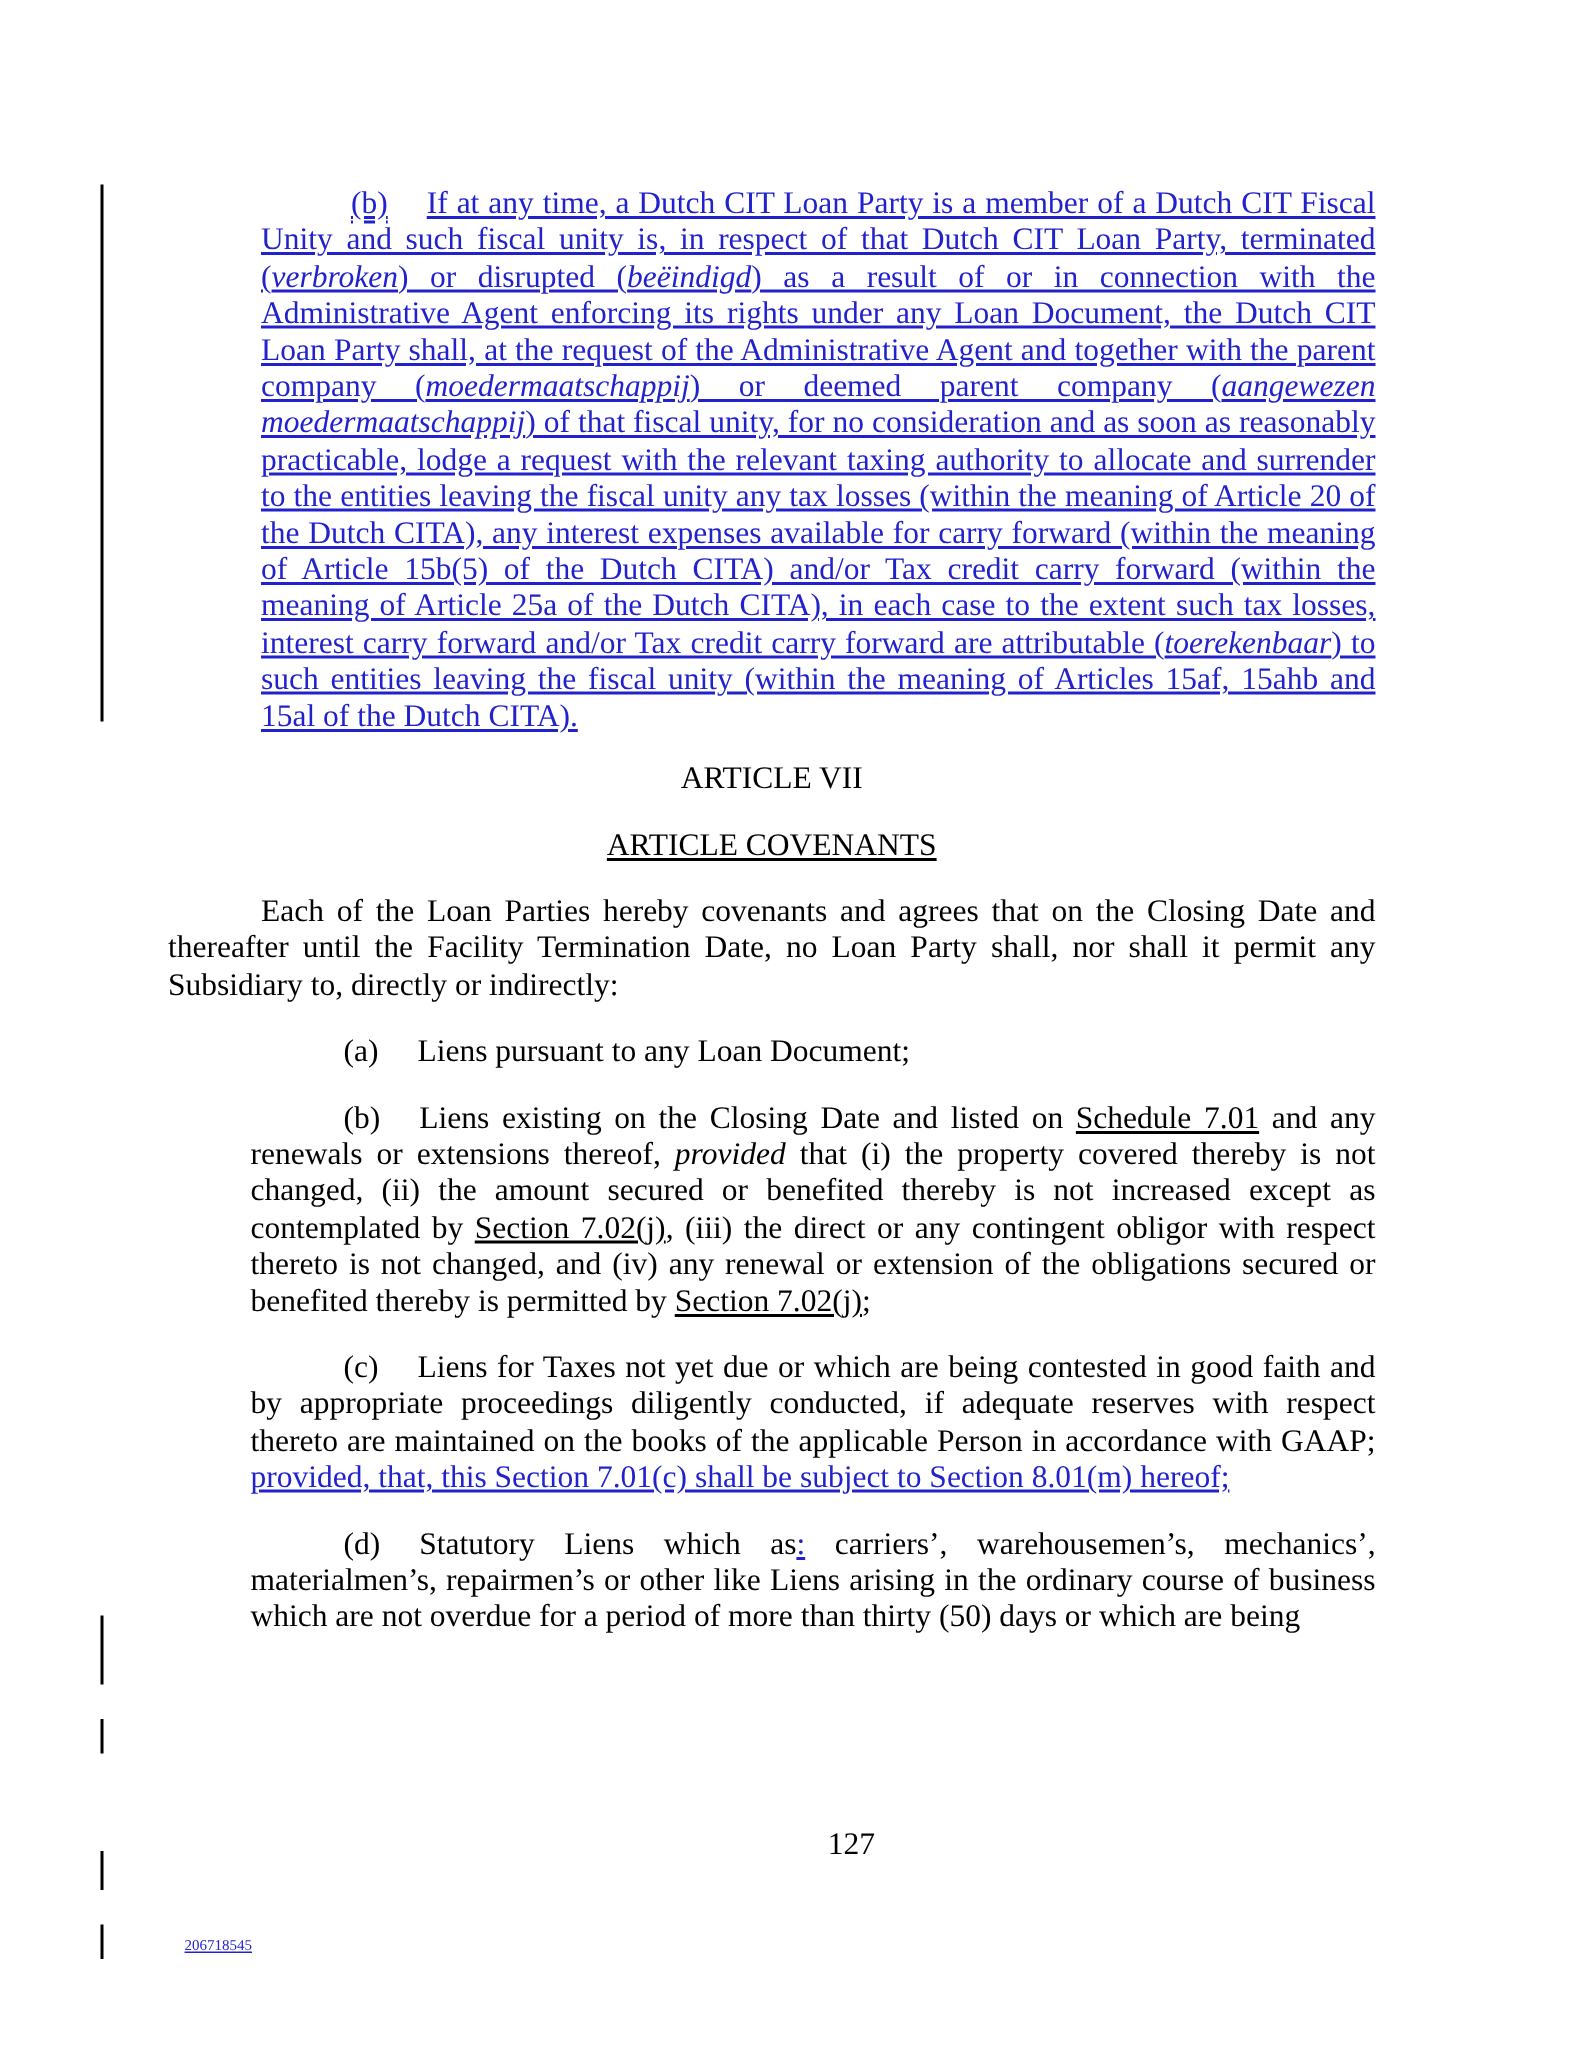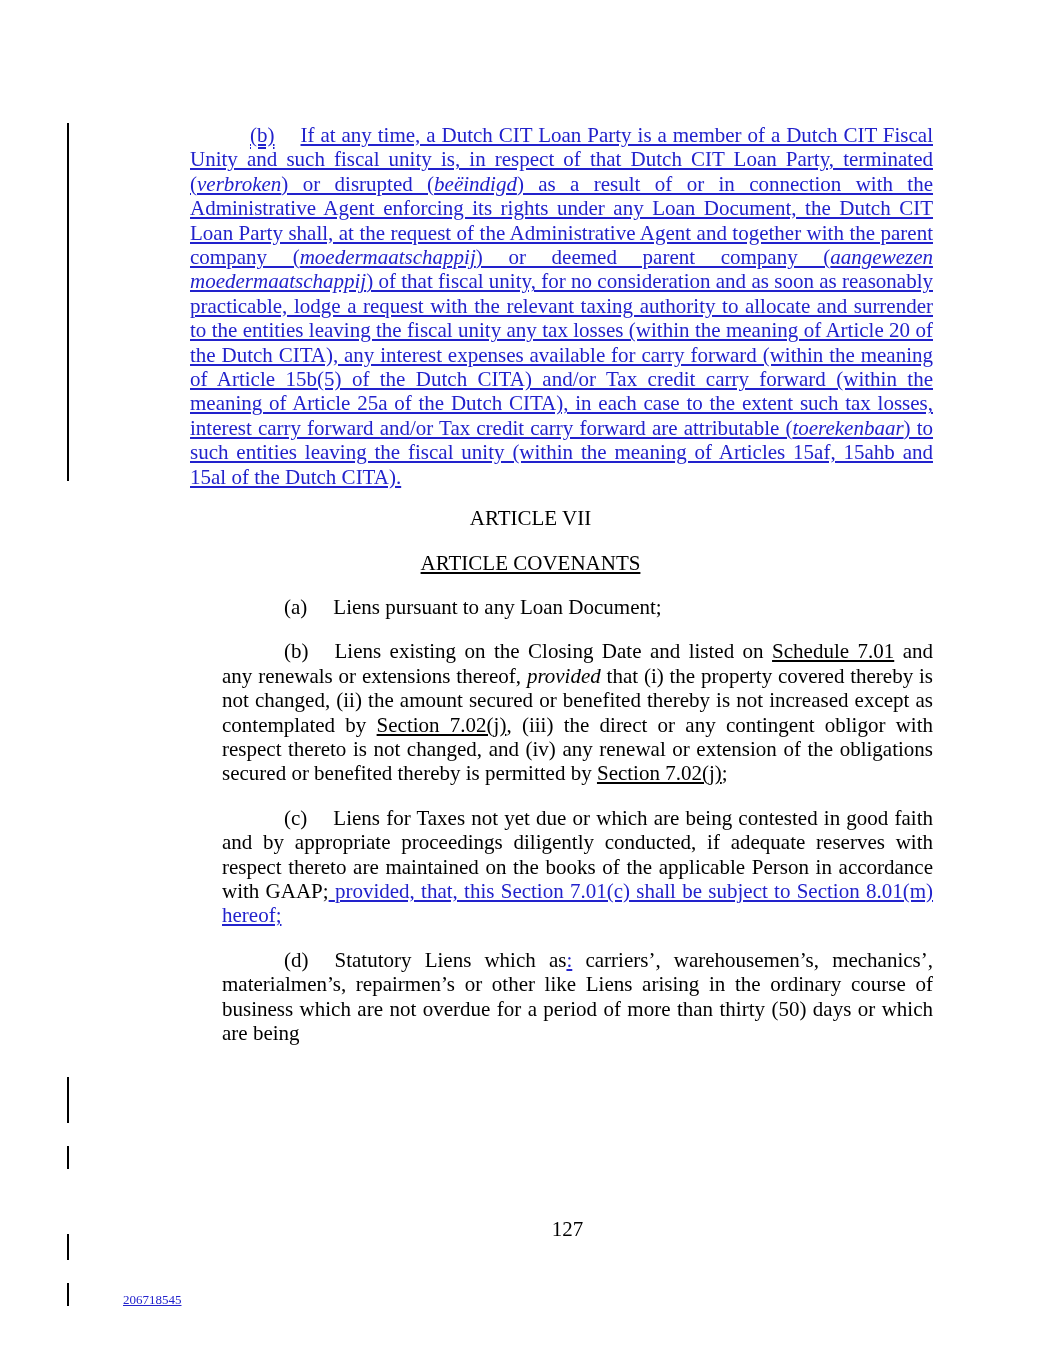--- a/index.html
+++ b/index.html
@@ -8,29 +8,29 @@
     width:1055px; height:1365px;
     margin:0 auto;
     background:#ffffff;
     font-family:"Liberation Serif","DejaVu Serif",serif;
     font-size:21px;
     color:#000000;
     overflow:hidden;
   }
   .content {
     position:absolute;
-    left:128px; top:123px;
+    left:112px; top:123px;
     width:805px;
   }
   .para {
     text-align:justify;
     line-height:24.4px;
     margin:0 0 20px 0;
   }
-  .sub { margin-left:94px; text-indent:62px; }
+  .sub { margin-left:55px; text-indent:62px; }
   .indent { text-indent:62px; }
   .hang-blue { margin-left:62px; text-indent:60px; margin-bottom:17px; }
   .center { text-align:center; text-indent:0; margin-left:0; }
   .b { font-weight:normal; }
   .i { font-style:italic; }
   .u { text-decoration:underline; }
   .u2 { text-decoration:underline double; }
   .blue, .ins { color:#2222CC; }
   .tab { display:inline-block; width:26px; text-decoration:none; }
   .tab-s { width:16px; }
@@ -42,21 +42,21 @@
   .page-number {
     position:absolute;
     top:1217px; left:0; width:100%;
     text-align:center;
     line-height:24.4px;
     padding-left:40px;
   }
   .doc-number {
     position:absolute;
     top:1292px; left:123px;
-    font-size:13px;
+    font-size:10px;
     color:#2222CC;
     text-decoration:underline;
     cursor:pointer;
   }
 </style>
 </head>
 <body>
 
 <div class="page">
 
@@ -67,20 +67,21 @@
   <div class="change-bar" style="top:1283px; height:23px;"></div>
 
   <div class="content">
 
     <p class="para hang-blue blue"><span class="u2">(b)</span><span class="tab"></span><span class="u">If at any time, a Dutch CIT Loan Party is a member of a Dutch CIT Fiscal Unity and such fiscal unity is, in respect of that Dutch CIT Loan Party, terminated (</span><span class="i u">verbroken</span><span class="u">) or disrupted (</span><span class="i u">beëindigd</span><span class="u">) as a result of or in connection with the Administrative Agent enforcing its rights under any Loan Document, the Dutch CIT Loan Party shall, at the request of the Administrative Agent and together with the parent company (</span><span class="i u">moedermaatschappij</span><span class="u">) or deemed parent company (</span><span class="i u">aangewezen moedermaatschappij</span><span class="u">) of that fiscal unity, for no consideration and as soon as reasonably practicable, lodge a request with the relevant taxing authority to allocate and surrender to the entities leaving the fiscal unity any tax losses (within the meaning of Article 20 of the Dutch CITA), any interest expenses available for carry forward (within the meaning of Article 15b(5) of the Dutch CITA) and/or Tax credit carry forward (within the meaning of Article 25a of the Dutch CITA), in each case to the extent such tax losses, interest carry forward and/or Tax credit carry forward are attributable (</span><span class="i u">toerekenbaar</span><span class="u">) to such entities leaving the fiscal unity (within the meaning of Articles 15af, 15ahb and 15al of the Dutch CITA).</span></p>
 
     <p class="para center b">ARTICLE VII</p>
 
     <p class="para center b u">ARTICLE COVENANTS</p>
 
+    <p class="para indent">Each of the Loan Parties hereby covenants and agrees that on the Closing Date and thereafter until the Facility Termination Date, no Loan Party shall, nor shall it permit any Subsidiary to, directly or indirectly:</p>
 
 
 
     <p class="para sub"><span>(a)</span><span class="tab"></span><span>Liens pursuant to any Loan Document;</span></p>
 
     <p class="para sub"><span>(b)</span><span class="tab"></span><span>Liens existing on the Closing Date and listed on </span><span class="u">Schedule 7.01</span><span> and any renewals or extensions thereof, </span><span class="i">provided</span><span> that (i) the property covered thereby is not changed, (ii) the amount secured or benefited thereby is not increased except as contemplated by </span><span class="u">Section 7.02(j)</span><span>, (iii) the direct or any contingent obligor with respect thereto is not changed, and (iv) any renewal or extension of the obligations secured or benefited thereby is permitted by </span><span class="u">Section 7.02(j)</span><span>;</span></p>
 
     <p class="para sub"><span>(c)</span><span class="tab"></span><span>Liens for Taxes not yet due or which are being contested in good faith and by appropriate proceedings diligently conducted, if adequate reserves with respect thereto are maintained on the books of the applicable Person in accordance with GAAP;</span><span class="ins u"> </span><span class="ins u">provided, that, this Section 7.01(c) shall be subject to Section 8.01(m) hereof;</span></p>
 
     <p class="para sub"><span>(d)</span><span class="tab"></span><span>Statutory Liens which as</span><span class="ins u">:</span><span> carriers’, warehousemen’s, mechanics’, materialmen’s, repairmen’s or other like Liens arising in the ordinary course of business which are not overdue for a period of more than thirty (50) days or which are being</span></p>

